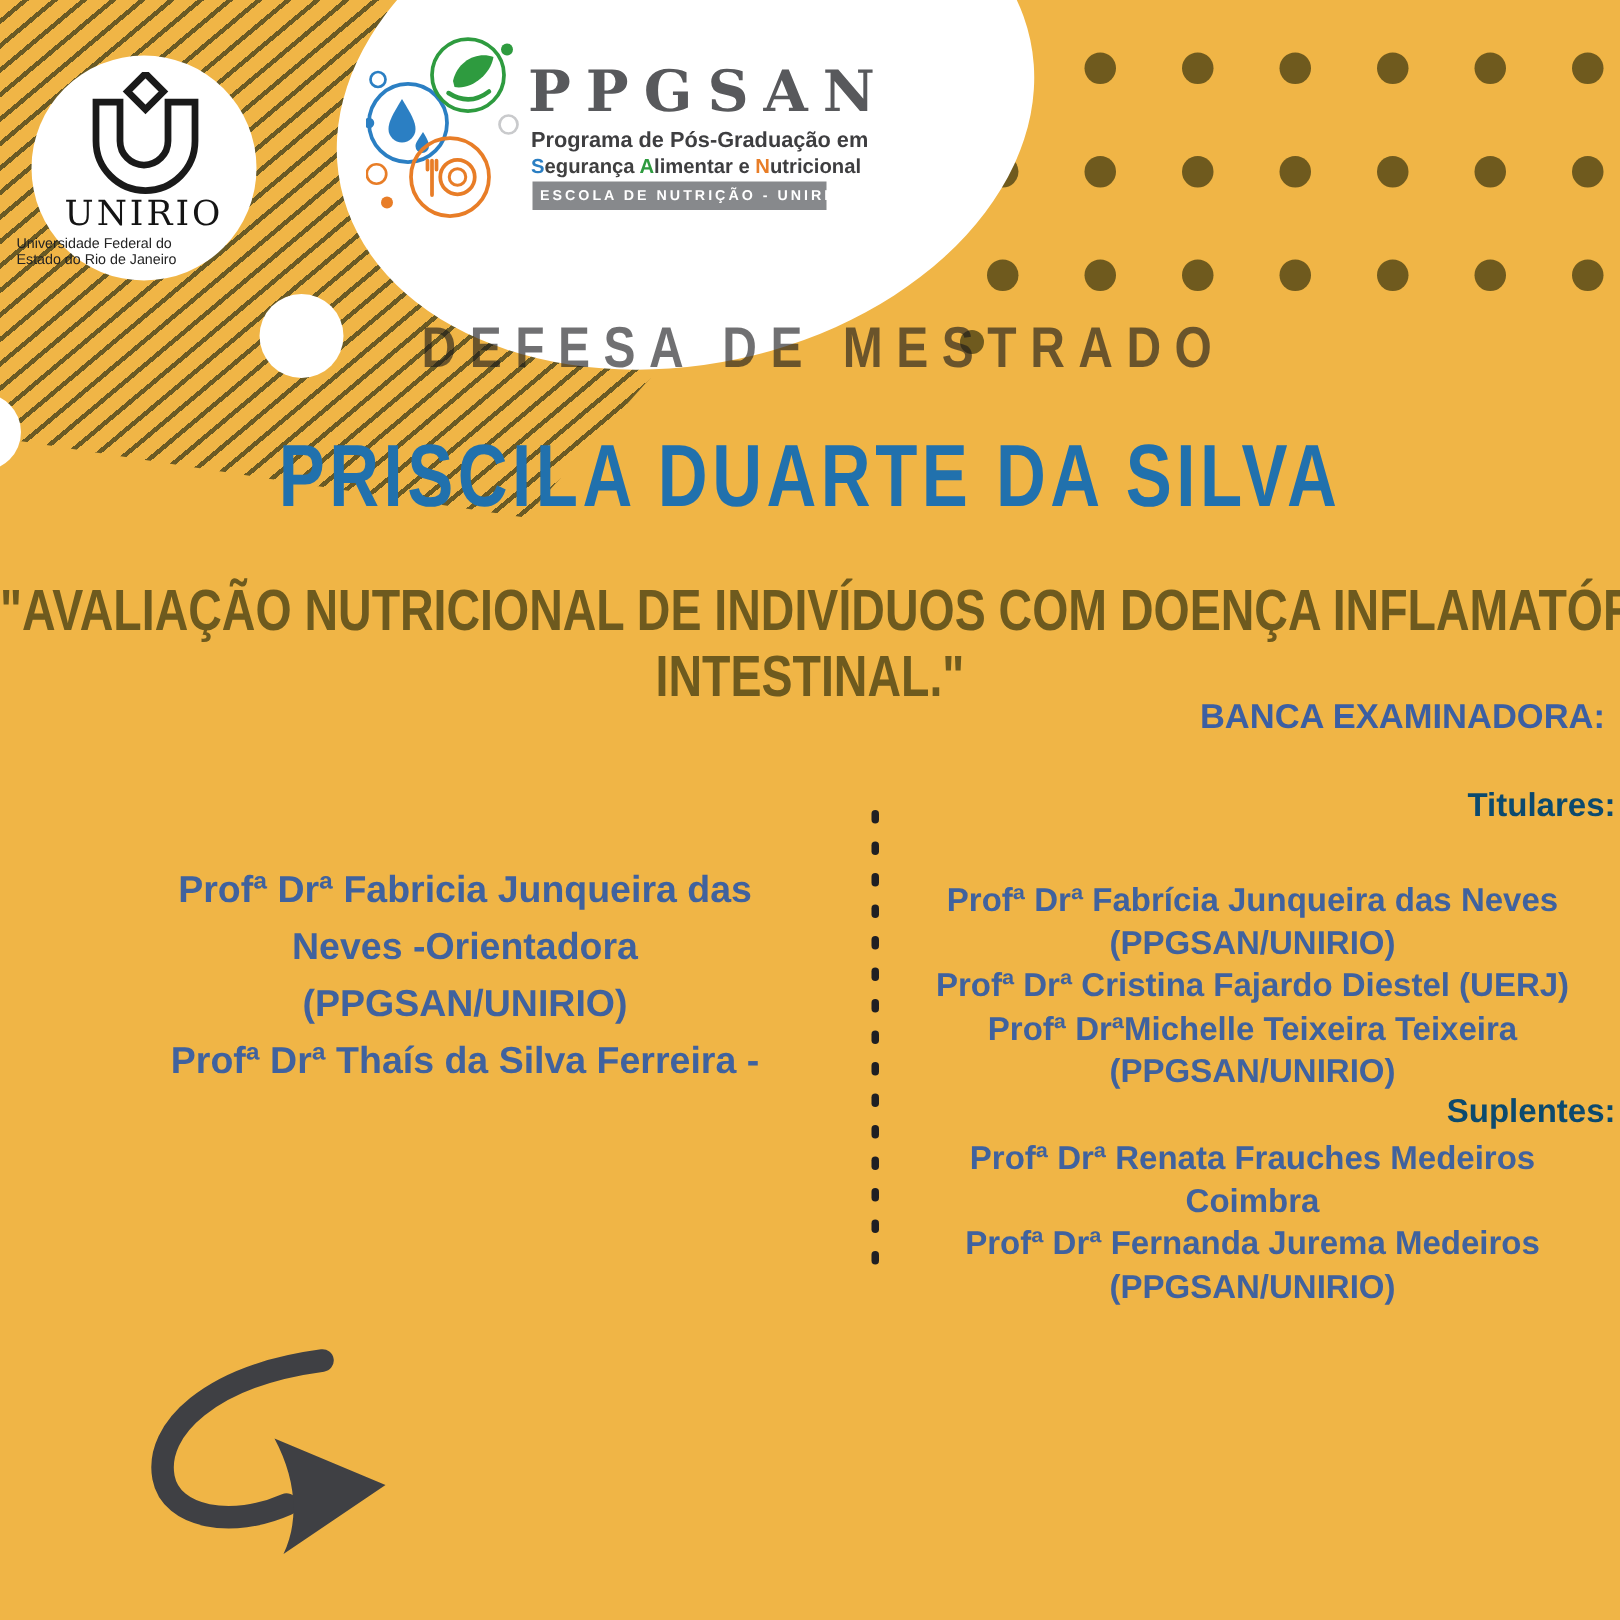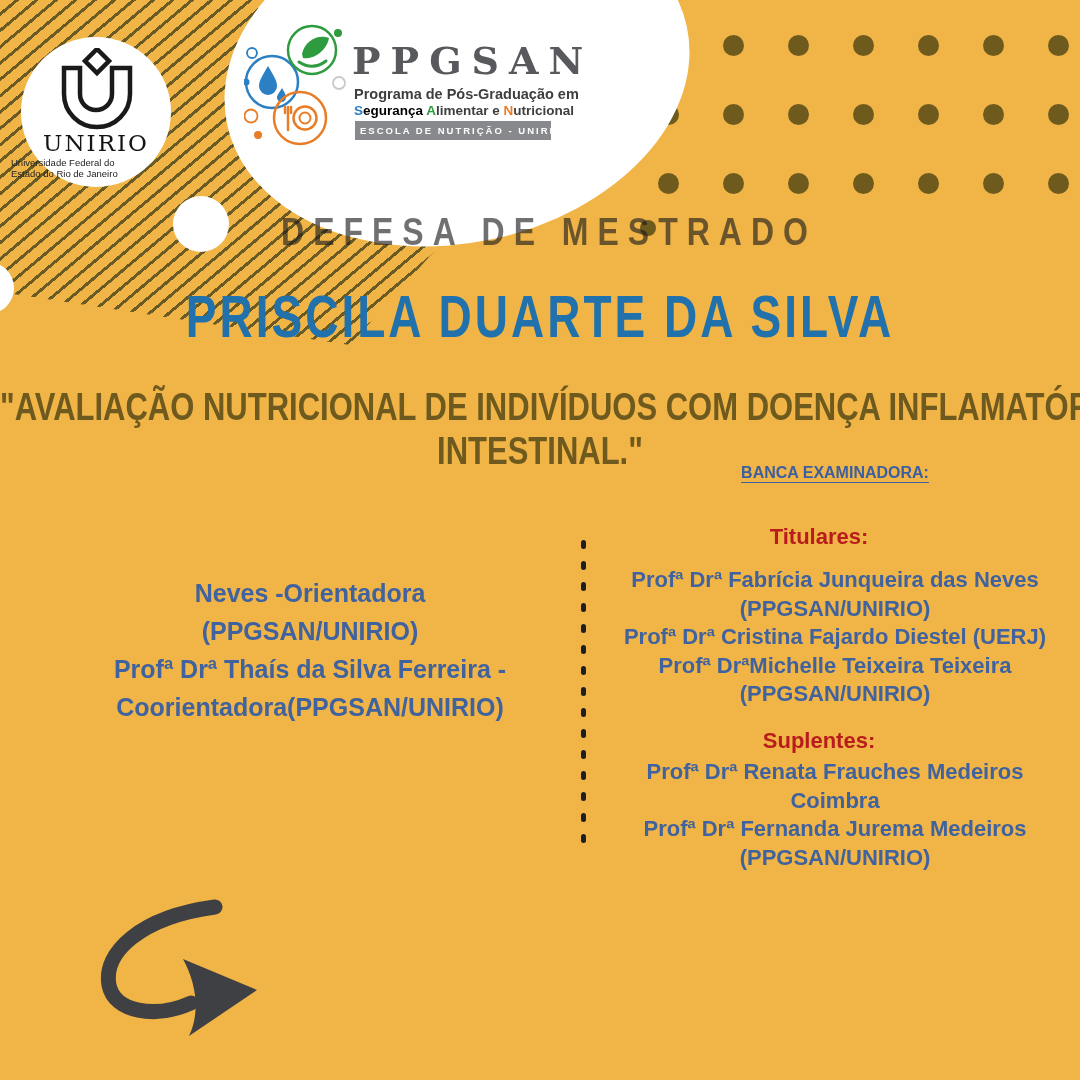--- a/index.html
+++ b/index.html
@@ -54,29 +54,29 @@
   .thesis{left:0;top:385px;width:1080px;text-align:center;
     font-weight:bold;font-size:31px;line-height:35px;color:#6e5a1e;
     transform:scaleY(1.25);transform-origin:top;white-space:nowrap;}
 
   
   .left-col-heading{left:55px;top:508px;width:510px;text-align:center;
     font-weight:bold;font-size:26px;letter-spacing:1px;color:#3c5fa2;
     text-decoration:underline;text-underline-offset:5px;}
   .left-col-body{left:55px;top:574px;width:510px;text-align:center;
     font-weight:bold;font-size:25px;line-height:38px;color:#40629e;}
-  .right-col-heading{left:600px;top:464px;width:470px;text-align:center;
-    font-weight:bold;font-size:16px;color:#3c5fa2;
-    text-decoration:underline;text-underline-offset:4px;}
-  .group-label{left:584px;width:470px;text-align:center;font-weight:bold;font-size:22px;color:#b91c1c;}
+  .right-col-heading{left:600px;top:464px;width:470px;text-align:right;
+    font-weight:bold;font-size:23px;color:#3c5fa2;
+    text-underline-offset:4px;}
+  .group-label{left:607px;width:470px;text-align:right;font-weight:bold;font-size:22px;color:#0c4a6e;}
   .titulares-label{top:524px;}
   .suplentes-label{top:728px;}
   .right-col-body{left:600px;width:470px;text-align:center;
     font-weight:bold;font-size:22px;line-height:28.5px;color:#40629e;}
-  .titulares-body{top:566px;}
+  .titulares-body{top:586px;}
   .suplentes-body{top:758px;}
 
   
   .date{left:85px;top:842px;font-weight:bold;font-size:31px;color:#4a4b4d;white-space:nowrap;}
   .format{left:293px;top:966px;font-weight:bold;font-size:27px;color:#121212;white-space:nowrap;}
   .arrow-svg{left:85px;top:895px;}
 </style>
 </head>
 <body>
 
@@ -140,35 +140,35 @@
 
     <circle cx="7" cy="96" r="6.5" fill="none" stroke="#e87d27" stroke-width="1.8"></circle>
     <circle cx="95" cy="63" r="6" fill="none" stroke="#c9cacc" stroke-width="1.8"></circle>
     <circle cx="8" cy="33" r="5" fill="none" stroke="#2b7fc3" stroke-width="1.8"></circle>
     <circle cx="14" cy="115" r="4" fill="#e87d27"></circle>
     <circle cx="94" cy="13" r="4" fill="#2e9b3f"></circle>
     <circle cx="2" cy="62" r="3.5" fill="#2b7fc3"></circle>
   </svg>
   <div class="abs ppgsan-word">PPGSAN</div>
   <div class="abs ppgsan-sub1">Programa de Pós-Graduação em</div>
-  <div class="abs ppgsan-sub2"><span style="color: rgb(43, 127, 195);">S</span><span style="color: #000000;">egurança </span><span style="color: rgb(46, 155, 63);">A</span><span style="color: rgb(62, 62, 64);">limentar e </span><span style="color: rgb(232, 125, 39);">N</span><span style="color: rgb(62, 62, 64);">utricional</span></div>
+  <div class="abs ppgsan-sub2"><span style="color: rgb(43, 127, 195);">S</span><span style="color: #404040;">egurança </span><span style="color: rgb(46, 155, 63);">A</span><span style="color: rgb(62, 62, 64);">limentar e </span><span style="color: rgb(232, 125, 39);">N</span><span style="color: rgb(62, 62, 64);">utricional</span></div>
   <div class="abs ppgsan-banner">ESCOLA DE NUTRIÇÃO - UNIRIO</div>
 
   <div class="abs kicker">DEFESA DE MESTRADO</div>
   <div class="abs candidate">PRISCILA DUARTE DA SILVA</div>
   <div class="abs thesis">
     <div>"AVALIAÇÃO NUTRICIONAL DE INDIVÍDUOS COM DOENÇA INFLAMATÓRIA</div>
     <div>INTESTINAL."</div>
   </div>
 
   <div class="abs left-col-body">
+      <div>Profª Drª Fabricia Junqueira das</div>
       <div>Neves -Orientadora</div>
       <div>(PPGSAN/UNIRIO)</div>
       <div>Profª Drª Thaís da Silva Ferreira -</div>
-      <div>Coorientadora(PPGSAN/UNIRIO)</div>
     </div>
 
   <div class="abs" id="dotted-separator" style="left:0;top:0;width:1080px;height:1080px;pointer-events:none;">
       <div class="dash" style="left: 581px; top: 540px;"></div>
       <div class="dash" style="left: 581px; top: 561px;"></div>
       <div class="dash" style="left: 581px; top: 582px;"></div>
       <div class="dash" style="left: 581px; top: 603px;"></div>
       <div class="dash" style="left: 581px; top: 624px;"></div>
       <div class="dash" style="left: 581px; top: 645px;"></div>
       <div class="dash" style="left: 581px; top: 666px;"></div>

